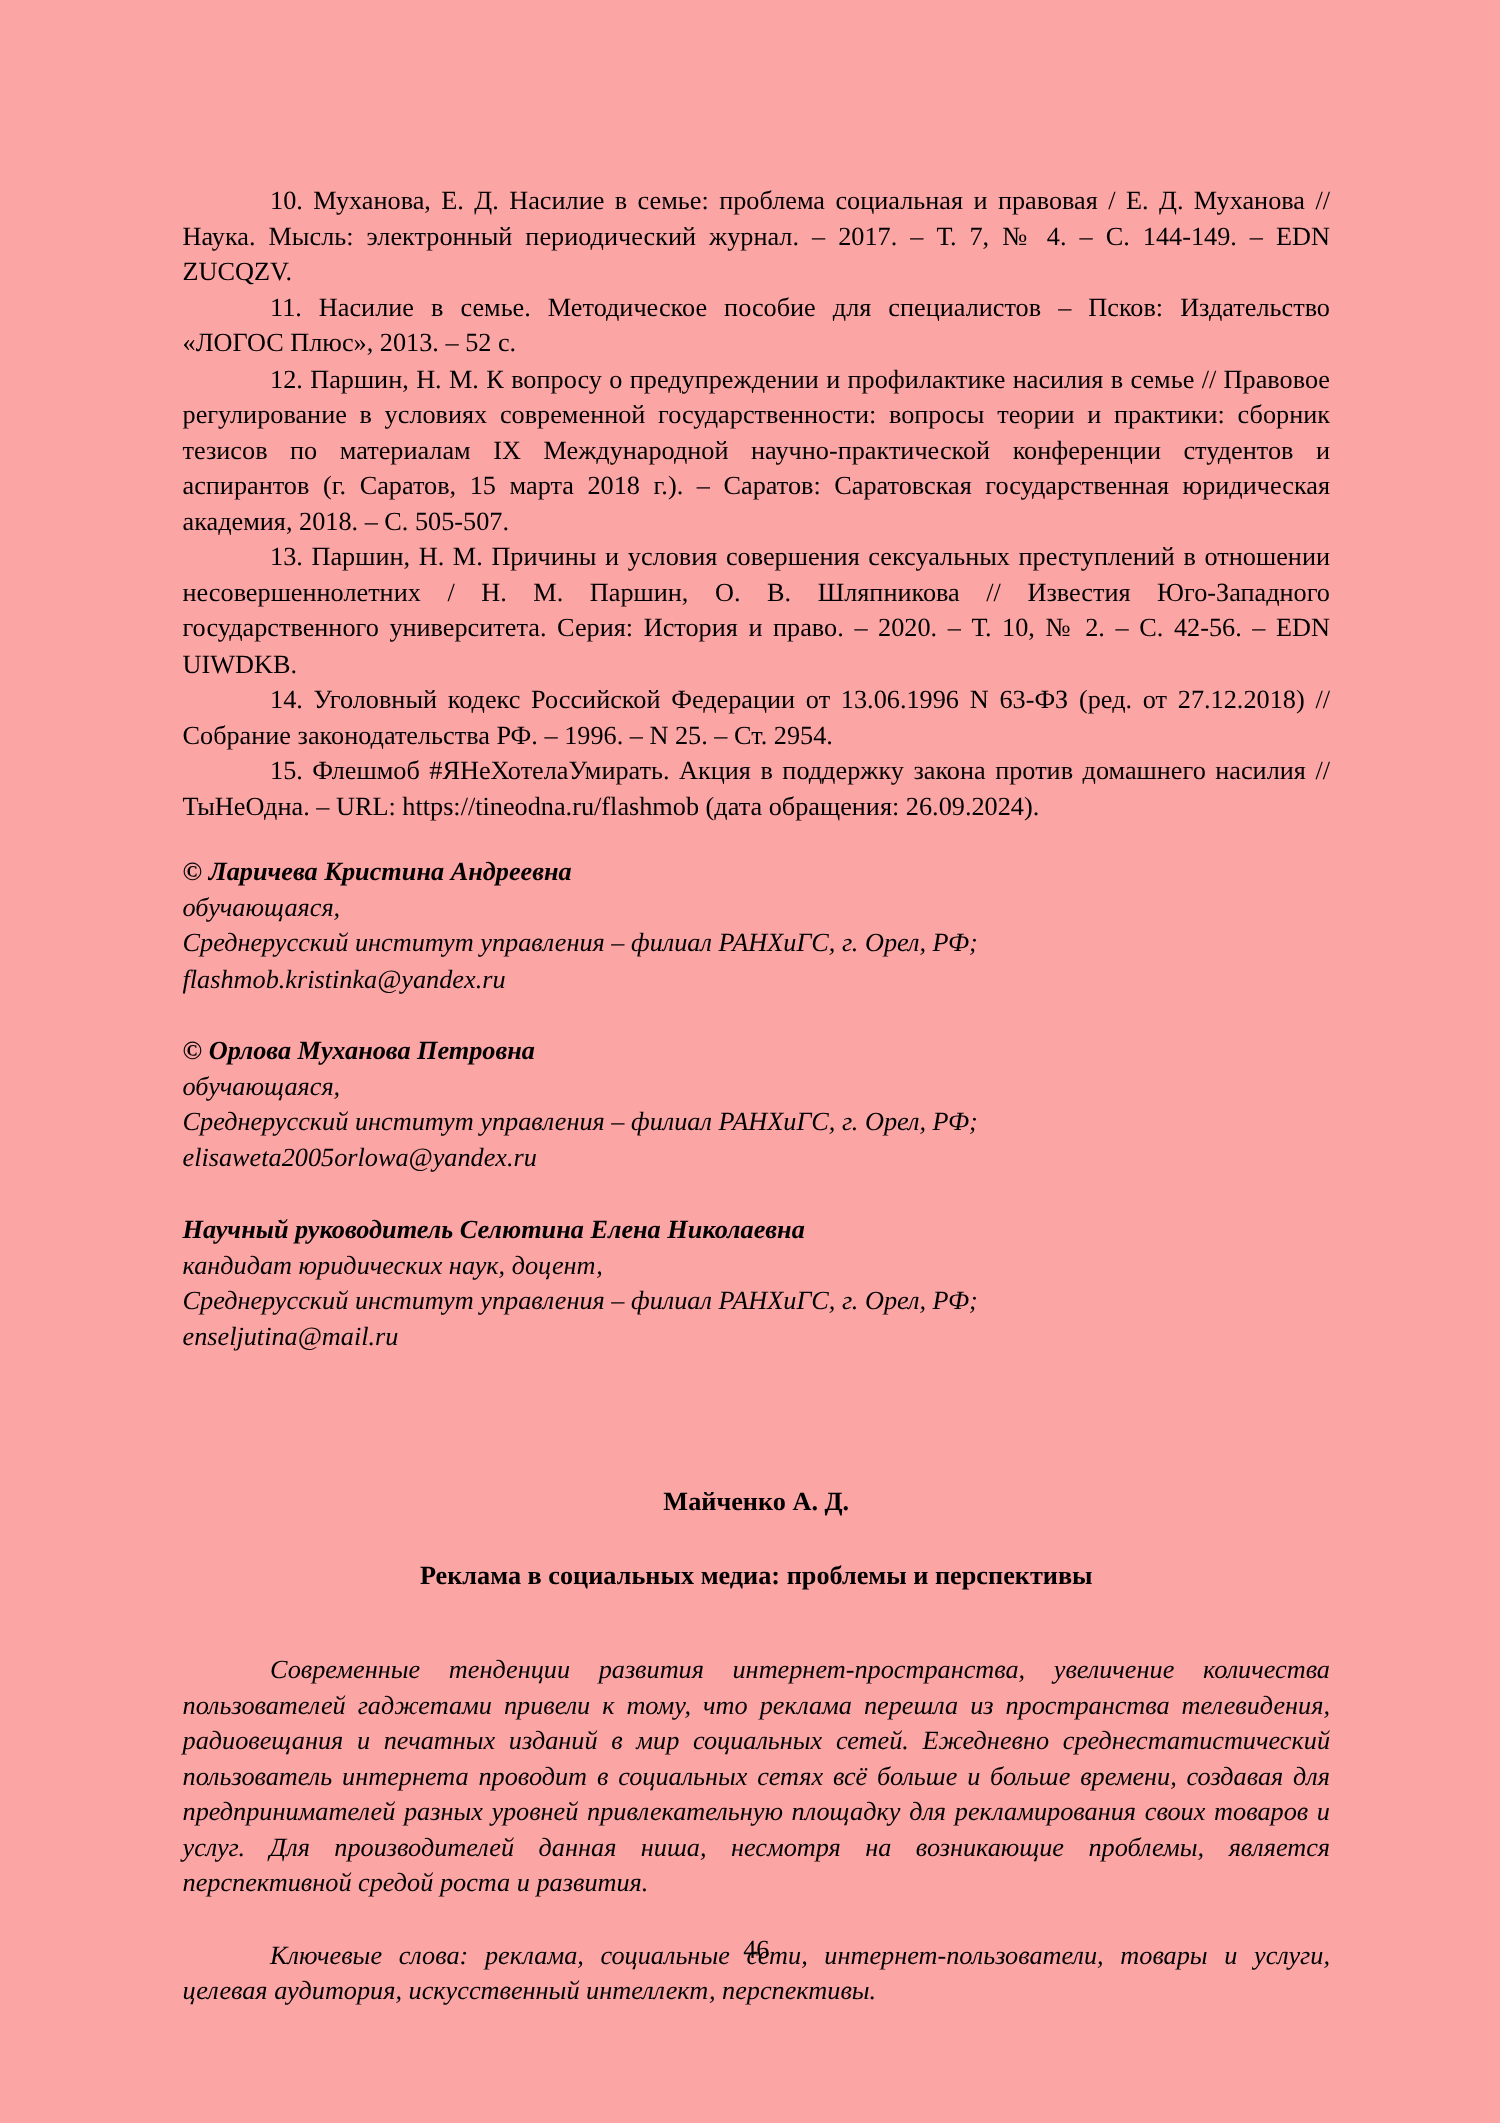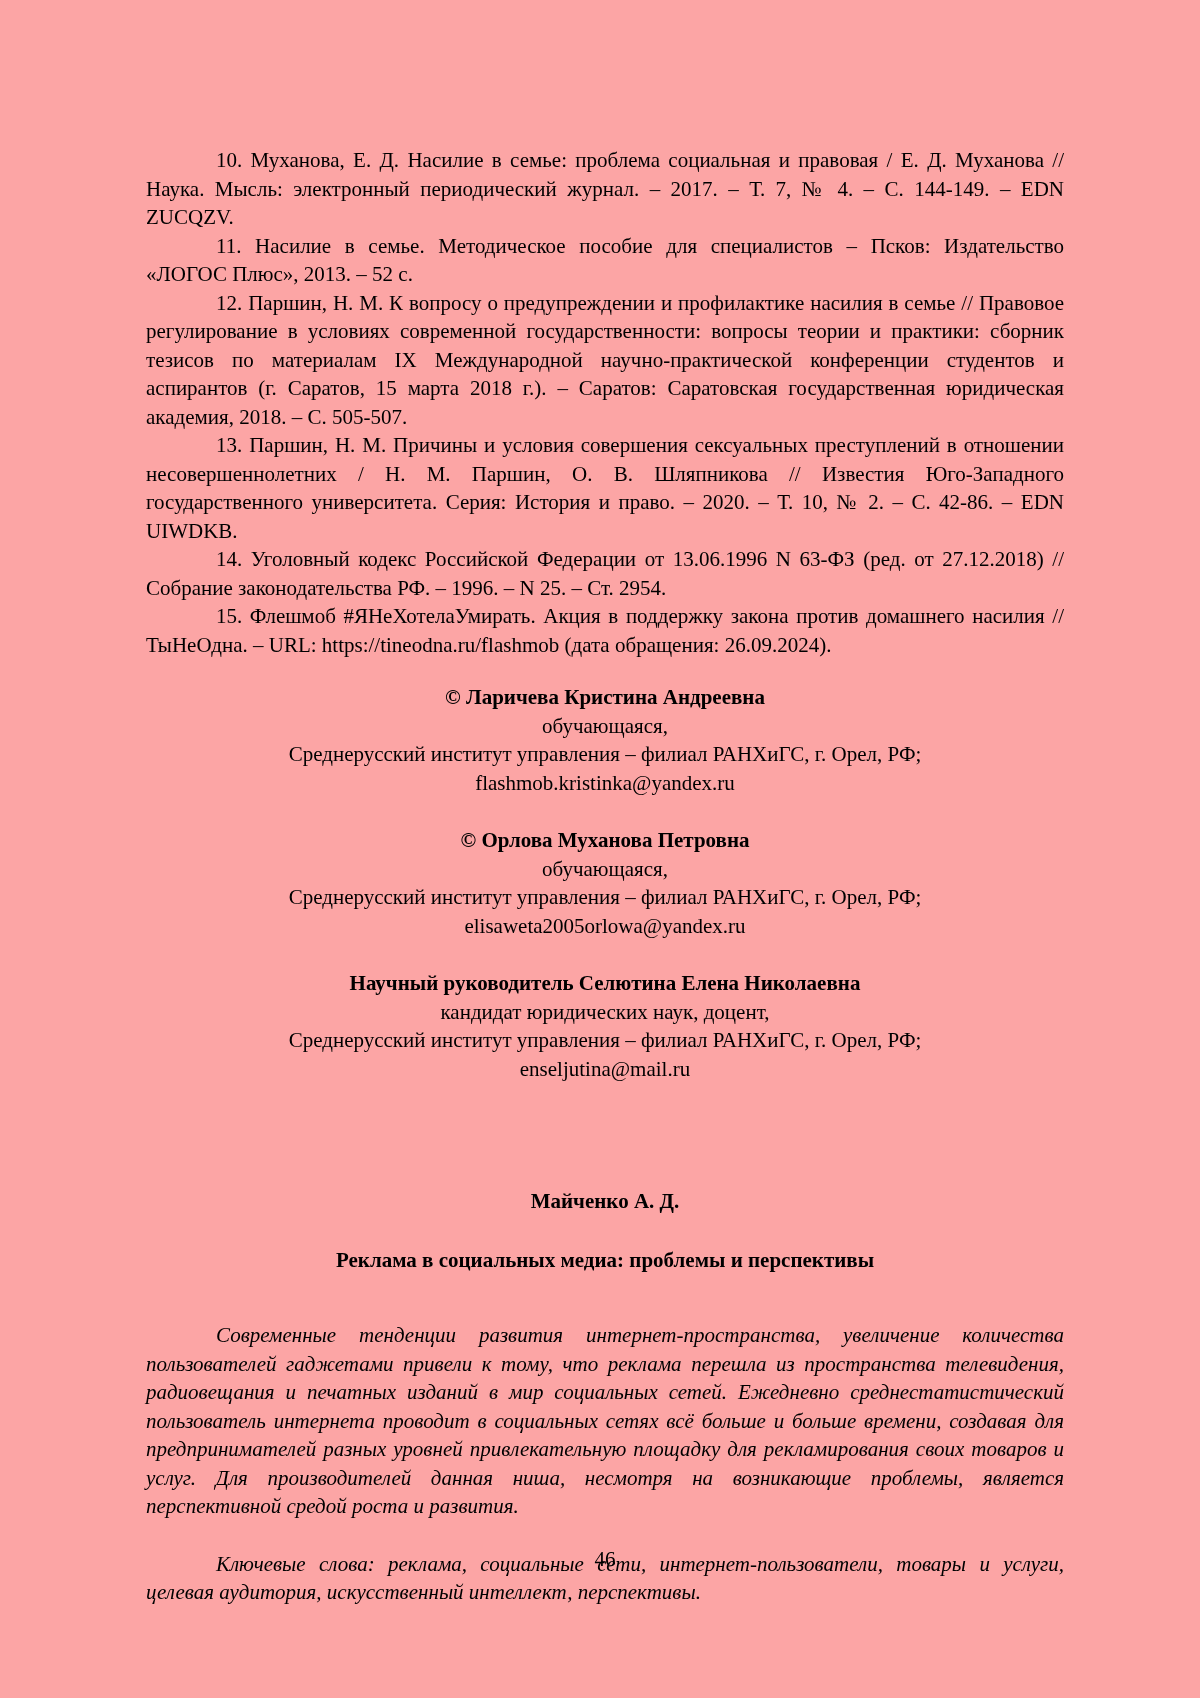--- a/index.html
+++ b/index.html
@@ -24,21 +24,22 @@
     top: 146px;
     width: 918px;
   }
   .refs p {
     margin: 0;
     text-align: justify;
     text-indent: 70px;
   }
   .authors {
     margin-top: 24px;
-    text-align: center;
+    text-align: left;
+    font-style: italic;
   }
   .author-block {
     margin-bottom: 29px;
   }
   .author-block:last-child {
     margin-bottom: 0;
   }
   .author-name {
     font-weight: bold;
   }
@@ -78,21 +79,21 @@
 </head>
 <body>
 
 <div class="page">
   <div class="content">
 
     <div class="refs">
       <p>10. Муханова, Е. Д. Насилие в семье: проблема социальная и правовая / Е. Д. Муханова // Наука. Мысль: электронный периодический журнал. – 2017. – Т. 7, № 4. – С. 144-149. – EDN ZUCQZV.</p>
       <p>11. Насилие в семье. Методическое пособие для специалистов – Псков: Издательство «ЛОГОС Плюс», 2013. – 52 с.</p>
       <p>12. Паршин, Н. М. К вопросу о предупреждении и профилактике насилия в семье // Правовое регулирование в условиях современной государственности: вопросы теории и практики: сборник тезисов по материалам IX Международной научно-практической конференции студентов и аспирантов (г. Саратов, 15 марта 2018 г.). – Саратов: Саратовская государственная юридическая академия, 2018. – С. 505-507.</p>
-      <p>13. Паршин, Н. М. Причины и условия совершения сексуальных преступлений в отношении несовершеннолетних / Н. М. Паршин, О. В. Шляпникова // Известия Юго-Западного государственного университета. Серия: История и право. – 2020. – Т. 10, № 2. – С. 42-86. – EDN UIWDKB.</p>
+      <p>13. Паршин, Н. М. Причины и условия совершения сексуальных преступлений в отношении несовершеннолетних / Н. М. Паршин, О. В. Шляпникова // Известия Юго-Западного государственного университета. Серия: История и право. – 2020. – Т. 10, № 2. – С. 42-56. – EDN UIWDKB.</p>
       <p>14. Уголовный кодекс Российской Федерации от 13.06.1996 N 63-ФЗ (ред. от 27.12.2018) // Собрание законодательства РФ. – 1996. – N 25. – Ст. 2954.</p>
       <p>15. Флешмоб #ЯНеХотелаУмирать. Акция в поддержку закона против домашнего насилия // ТыНеОдна. – URL: https://tineodna.ru/flashmob (дата обращения: 26.09.2024).</p>
     </div>
 
     <div class="authors">
       <div class="author-block">
         <p class="author-line author-name">© Ларичева Кристина Андреевна</p>
         <p class="author-line">обучающаяся,</p>
         <p class="author-line">Среднерусский институт управления – филиал РАНХиГС, г. Орел, РФ;</p>
         <p class="author-line">flashmob.kristinka@yandex.ru</p>

